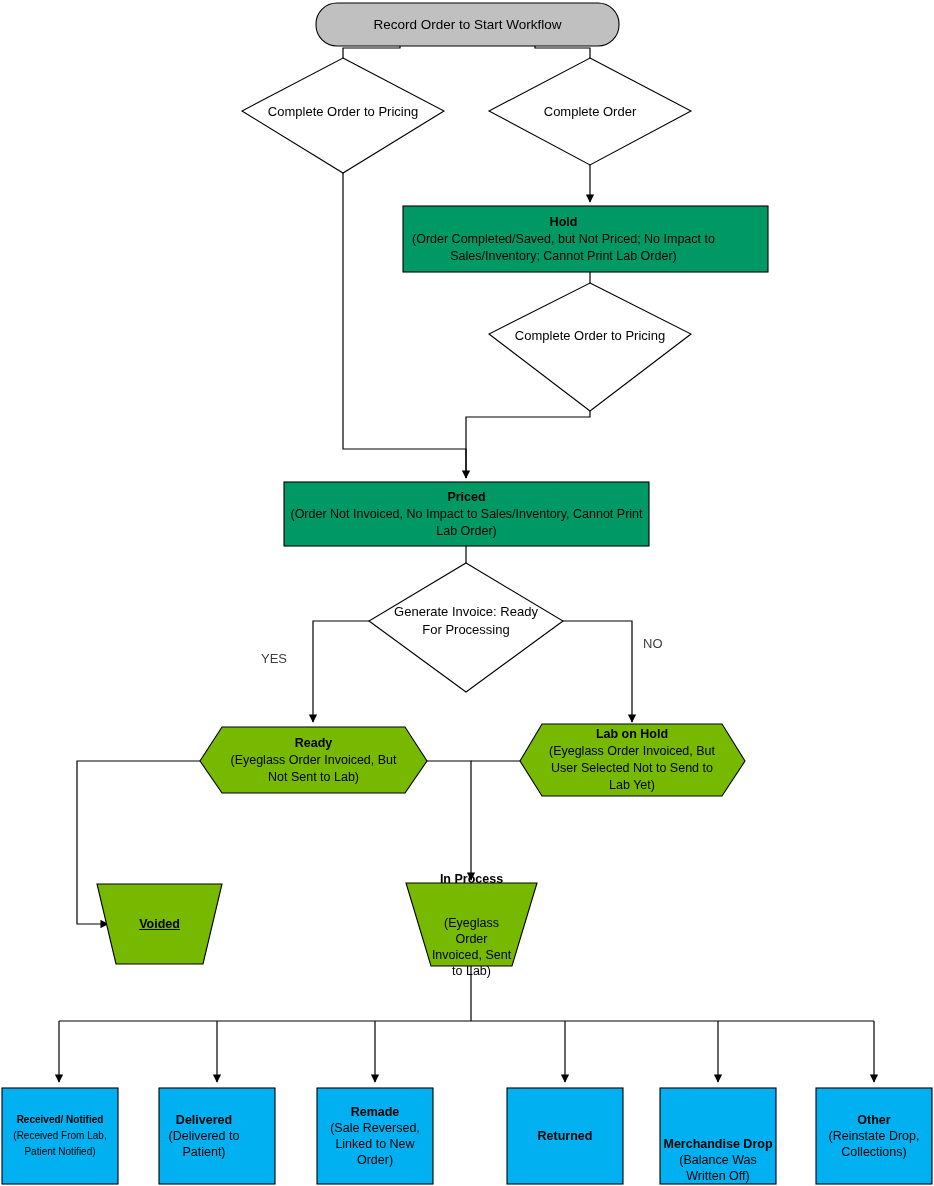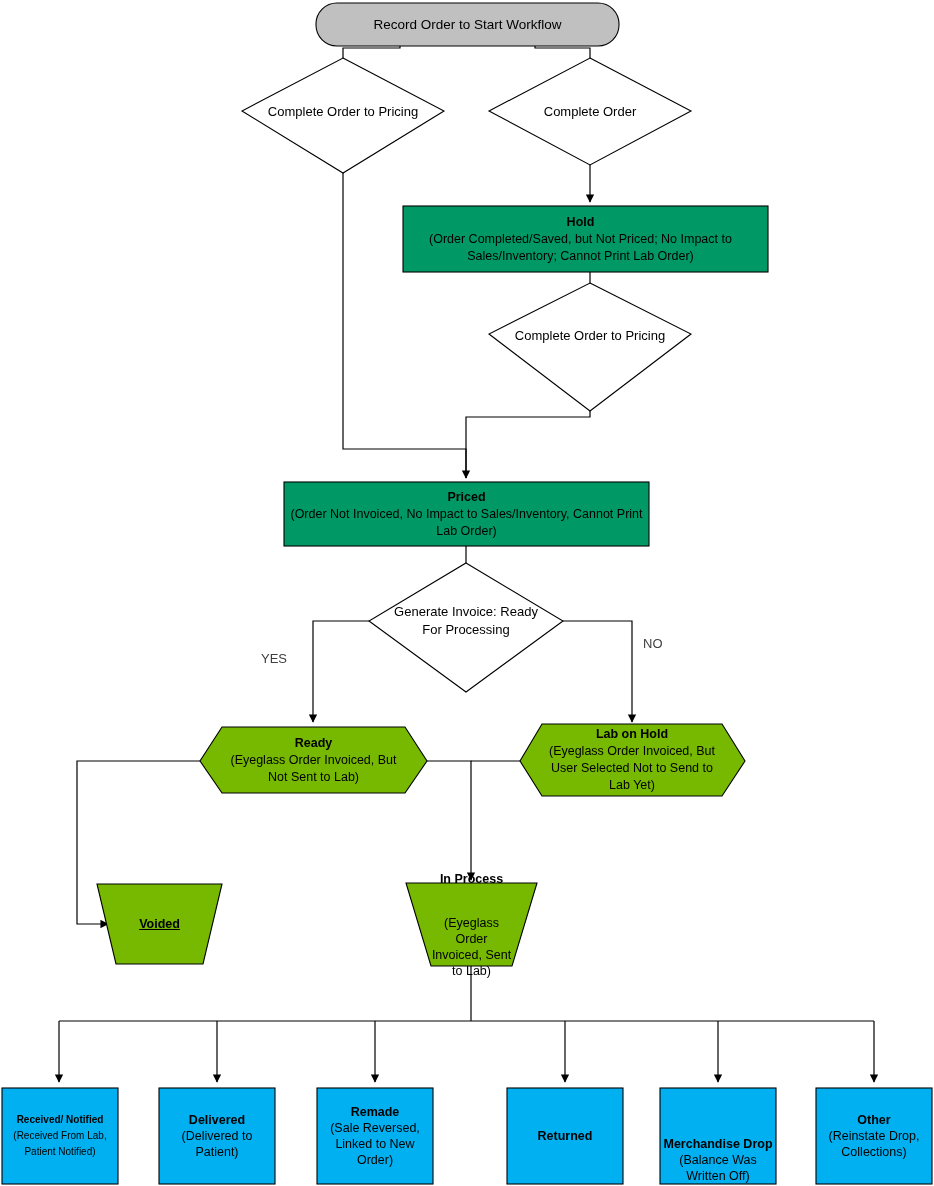--- a/index.html
+++ b/index.html
@@ -147,21 +147,21 @@
   </div>
 
   <div class="node-label" style="left:242px; top:96px; width:202px; height:30px; font-size:13px;">
     <span class="lbl-sub">Complete Order to Pricing</span>
   </div>
 
   <div class="node-label" style="left:489px; top:96px; width:202px; height:30px; font-size:13px;">
     <span class="lbl-sub">Complete Order</span>
   </div>
 
-  <div class="node-label" style="left:403px; top:206px; width:355px; height:66px; font-size:12.5px; line-height:17px;">
+  <div class="node-label" style="left:386px; top:206px; width:355px; height:66px; font-size:12.5px; line-height:17px;">
     <span class="lbl-title">Hold</span>
     <span class="lbl-sub">(Order Completed/Saved, but Not Priced; No Impact to Sales/Inventory; Cannot Print Lab Order)</span>
   </div>
 
   <div class="node-label" style="left:489px; top:320px; width:202px; height:30px; font-size:13px;">
     <span class="lbl-sub">Complete Order to Pricing</span>
   </div>
 
   <div class="node-label" style="left:289px; top:482px; width:355px; height:64px; font-size:12.5px; line-height:17px;">
     <span class="lbl-title">Priced</span>
@@ -192,21 +192,21 @@
   <div class="node-label" style="left:431px; top:883px; width:81px; height:83px; font-size:12.5px; line-height:16px;gap:28px;">
     <span class="lbl-title">In Process</span>
     <span class="lbl-sub">(Eyeglass Order Invoiced, Sent to Lab)</span>
   </div>
 
   <div class="node-label" style="left:2px; top:1088px; width:116px; height:96px; font-size:10px; line-height:16px;">
     <span class="lbl-title">Received/ Notified</span>
     <span class="lbl-sub">(Received From Lab, Patient Notified)</span>
   </div>
 
-  <div class="node-label" style="left:159px; top:1088px; width:116px; height:96px; font-size:12.5px; line-height:16px;">
+  <div class="node-label" style="left:146px; top:1088px; width:116px; height:96px; font-size:12.5px; line-height:16px;">
     <span class="lbl-title">Delivered</span>
     <span class="lbl-sub">(Delivered to Patient)</span>
   </div>
 
   <div class="node-label" style="left:317px; top:1088px; width:116px; height:96px; font-size:12.5px; line-height:16px;">
     <span class="lbl-title">Remade</span>
     <span class="lbl-sub">(Sale Reversed, Linked to New Order)</span>
   </div>
 
   <div class="node-label" style="left:507px; top:1088px; width:116px; height:96px; font-size:12.5px; line-height:16px;">

